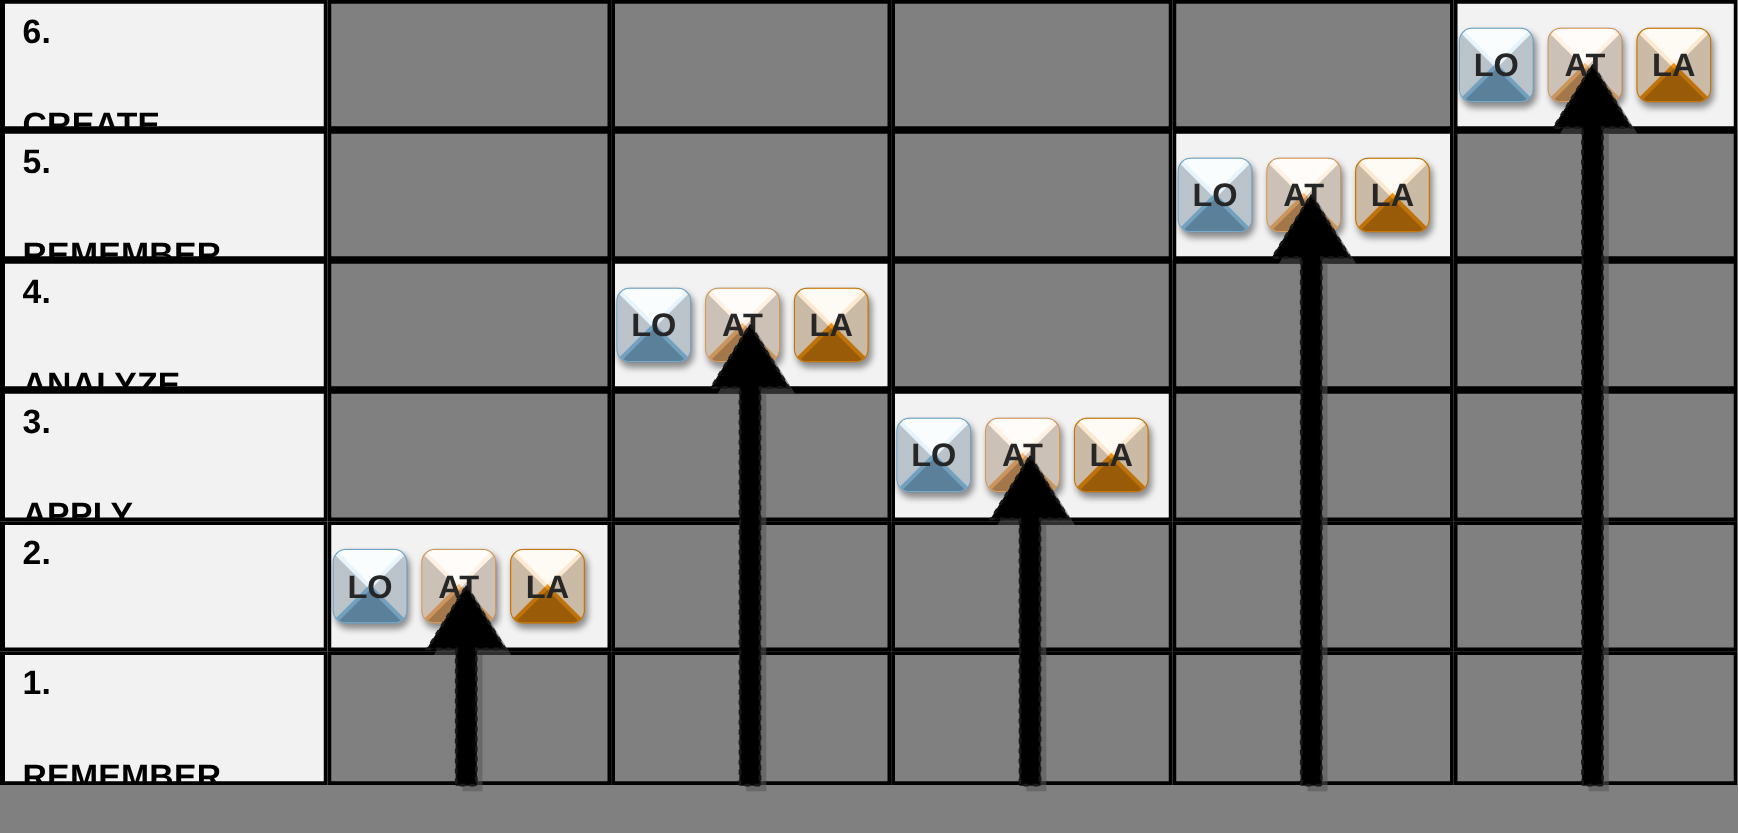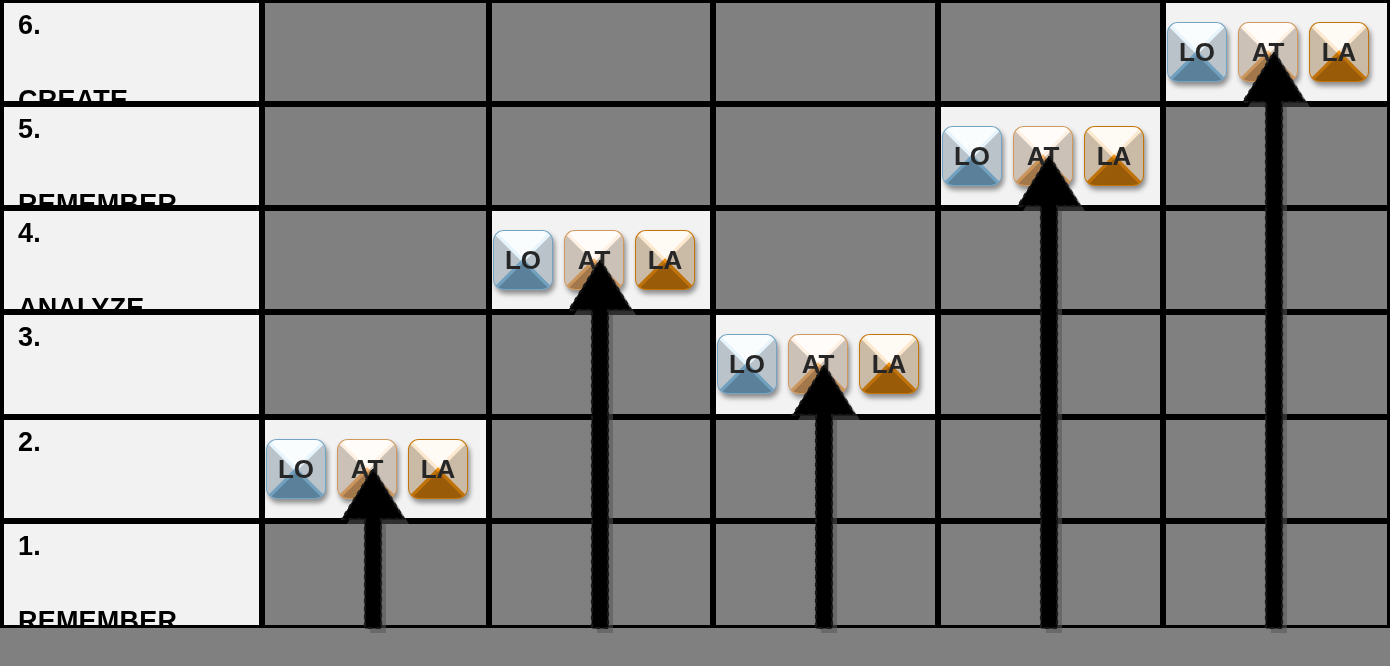--- a/index.html
+++ b/index.html
@@ -187,20 +187,21 @@
             <span class="glyph">LA</span>
           </div>
         </div>
       </div>
       <div class="cell" style="left: 713px; top: 208px; width: 225px; height: 104px;"></div>
       <div class="cell" style="left: 938px; top: 208px; width: 225px; height: 104px;"></div>
       <div class="cell" style="left: 1163px; top: 208px; width: 227px; height: 104px;"></div>
       <div class="cell labelcell" style="left: 0px; top: 312px; width: 262px; height: 105px;">
         <div class="lvl">
           <span class="num">3.</span>
+          <span class="word">APPLY</span>
         </div>
       </div>
       <div class="cell" style="left: 262px; top: 312px; width: 227px; height: 105px;"></div>
       <div class="cell" style="left: 489px; top: 312px; width: 224px; height: 105px;"></div>
       <div class="cell lightcell" style="left: 713px; top: 312px; width: 225px; height: 105px;">
         <div class="chipset">
           <div class="chip chip-lo">
             <span class="glyph">LO</span>
           </div>
           <div class="chip chip-at">

